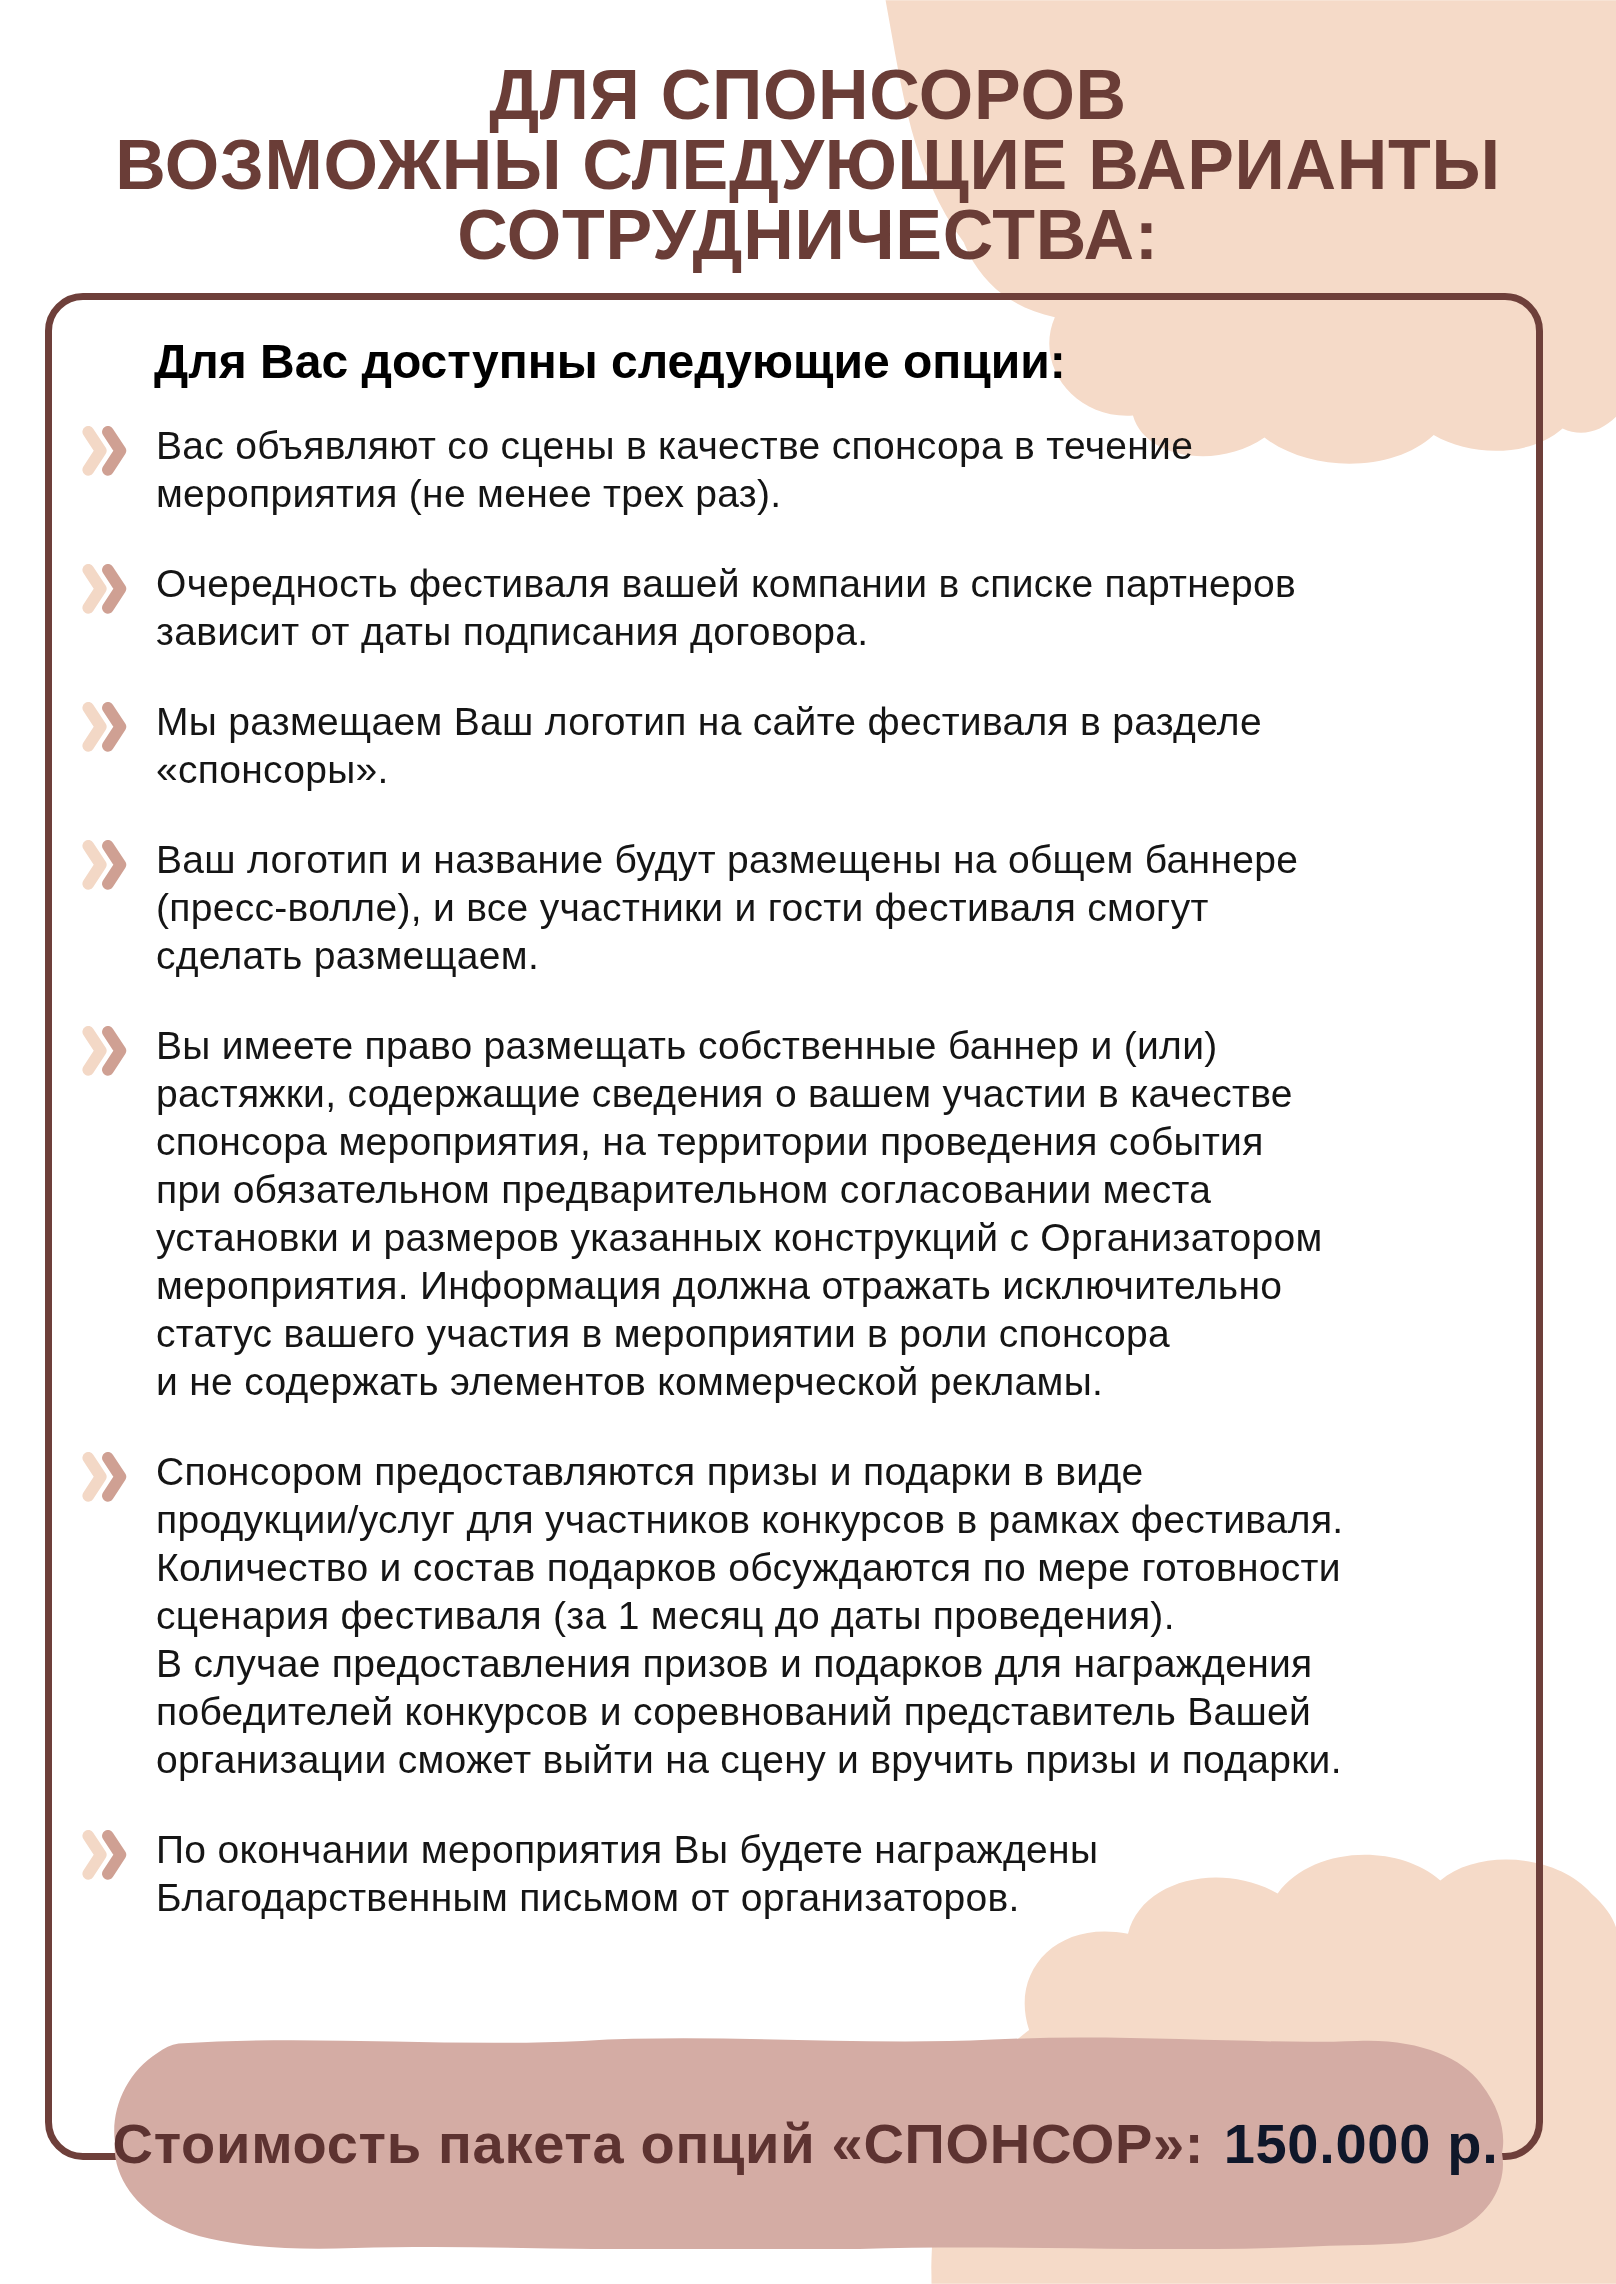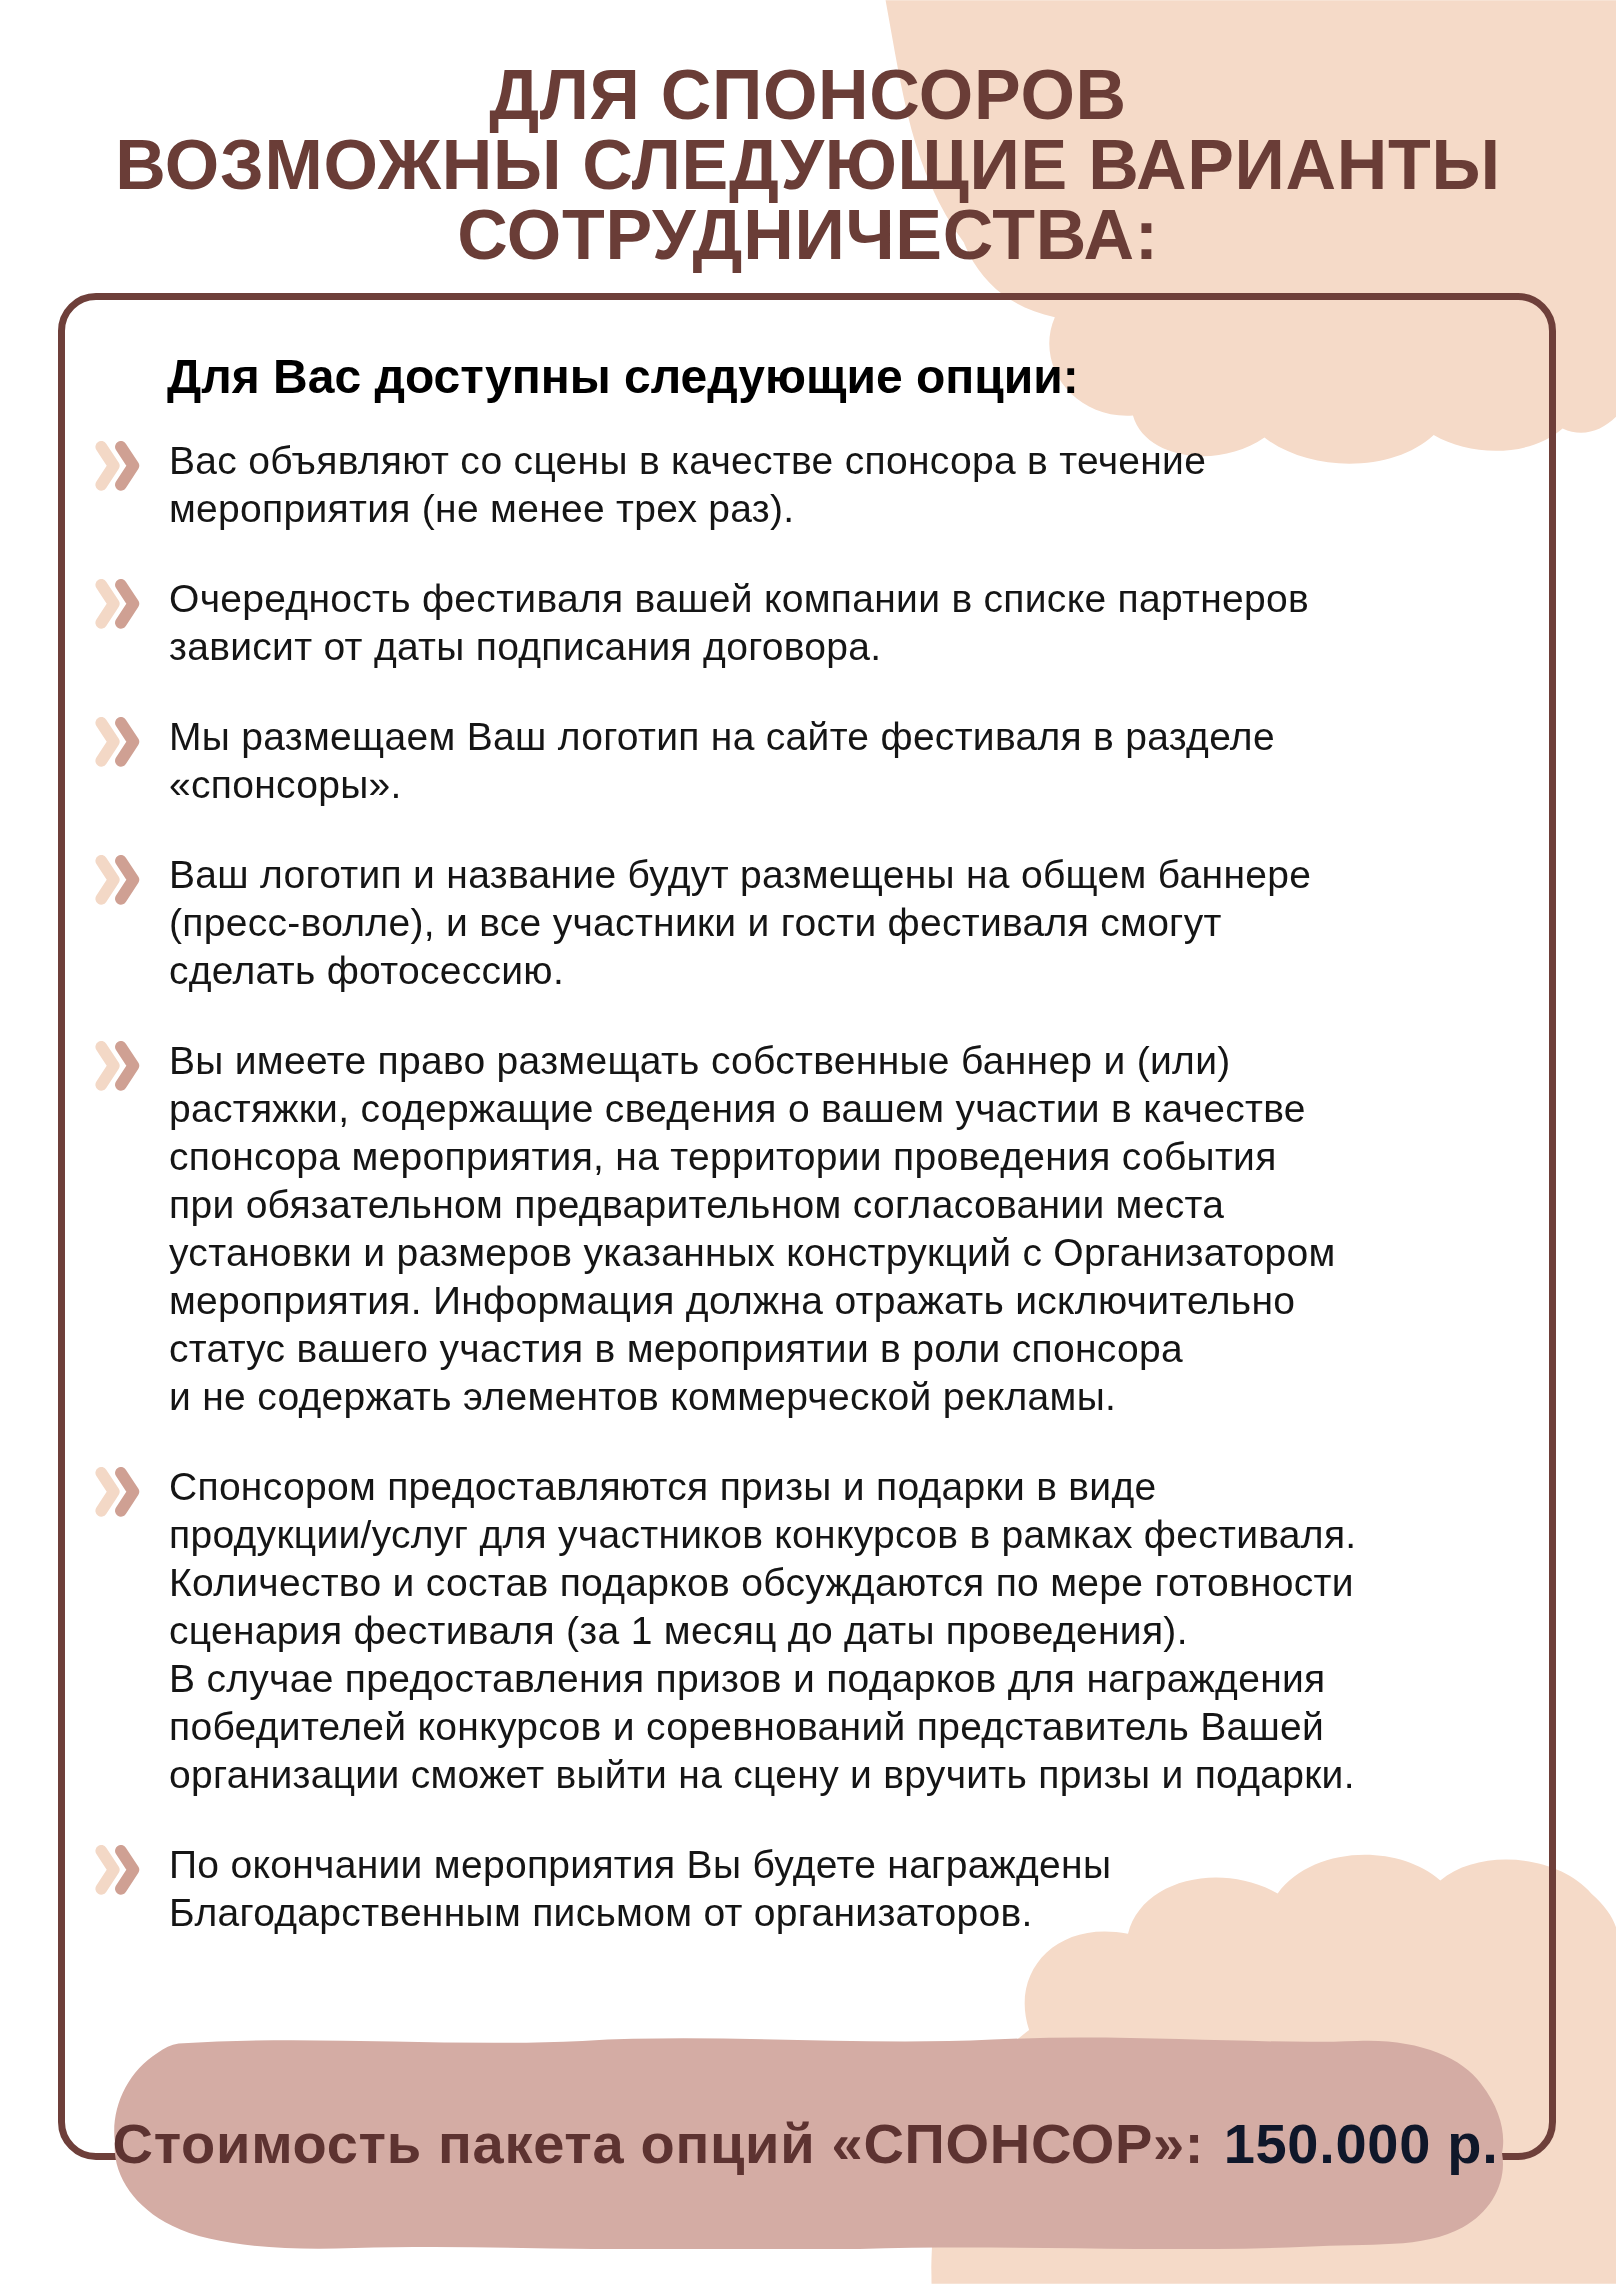--- a/index.html
+++ b/index.html
@@ -32,27 +32,27 @@
     font-size:70px;
     font-weight:bold;
     line-height:70px;
     letter-spacing:0.7px;
     color:var(--maroon-title);
     white-space:pre-line;
   }
 
   .options-panel{
     position:absolute;
-    left:58px;top:293px;
+    left:45px;top:293px;
     width:1498px;height:1867px;
     border:7.2px solid var(--maroon-border);
     border-radius:38px;
     background:transparent;
     z-index:2;
-    padding:46px 26px 0 29px;
+    padding:31px 26px 0 29px;
   }
   .panel-heading{
     margin:5.2px 0 0 73px;
     font-size:48px;
     font-weight:bold;
     line-height:52px;
     color:#000000;
   }
   .options-list{
     margin-top:34px;
@@ -165,21 +165,21 @@
 «спонсоры».</div>
     </div>
 
     <div class="option-item">
       <svg class="chevron-icon" viewBox="0 0 70 78" aria-hidden="true">
         <path d="M11,9 L30,38 L11,67" fill="none" stroke="#f3d8c6" stroke-width="18" stroke-linecap="round" stroke-linejoin="round"></path>
         <path d="M41,9 L60,38 L41,67" fill="none" stroke="#cfa093" stroke-width="18" stroke-linecap="round" stroke-linejoin="round"></path>
       </svg>
       <div class="item-text">Ваш логотип и название будут размещены на общем баннере
 (пресс-волле), и все участники и гости фестиваля смогут
-сделать фотосессию.</div>
+сделать размещаем.</div>
     </div>
 
     <div class="option-item">
       <svg class="chevron-icon" viewBox="0 0 70 78" aria-hidden="true">
         <path d="M11,9 L30,38 L11,67" fill="none" stroke="#f3d8c6" stroke-width="18" stroke-linecap="round" stroke-linejoin="round"></path>
         <path d="M41,9 L60,38 L41,67" fill="none" stroke="#cfa093" stroke-width="18" stroke-linecap="round" stroke-linejoin="round"></path>
       </svg>
       <div class="item-text">Вы имеете право размещать собственные баннер и (или)
 растяжки, содержащие сведения о вашем участии в качестве
 спонсора мероприятия, на территории проведения события

